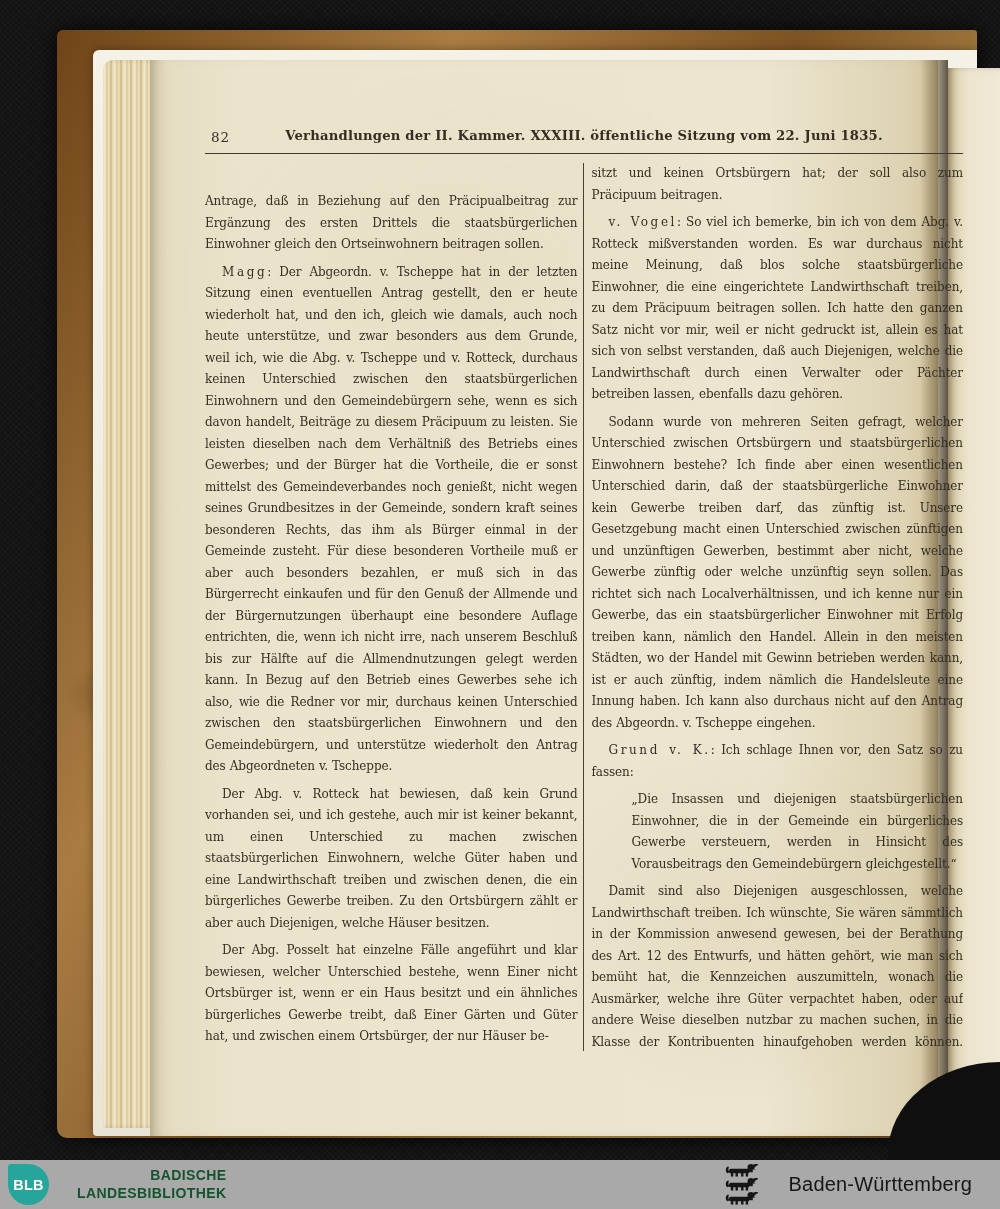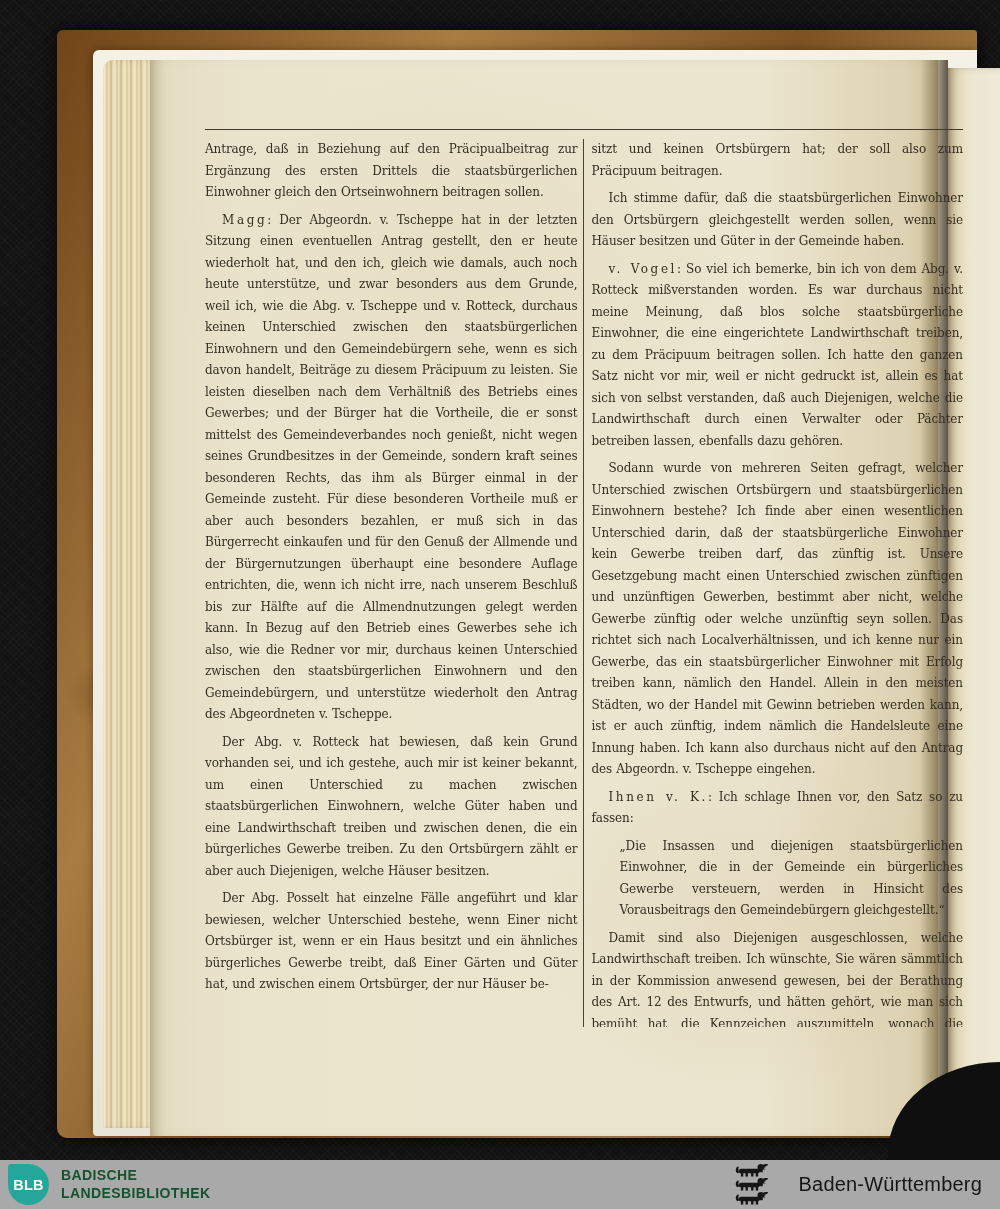--- a/index.html
+++ b/index.html
@@ -60,72 +60,75 @@
   .page-head{position:relative;height:24px;}
   .folio{position:absolute;left:6px;top:3px;font-size:13.5px;letter-spacing:1px;}
   .head-title{
     text-align:center;font-size:13.2px;font-weight:700;letter-spacing:.2px;
     padding-top:2px;white-space:nowrap;
   }
   .head-rule{border:none;border-top:1.6px solid #43392a;margin:3px 0 0 0;}
   .columns{display:flex;margin-top:9px;height:888px;overflow:hidden;}
   .col{width:375px;font-size:12px;line-height:21.5px;text-align:justify;
        letter-spacing:-.1px;word-spacing:.4px;}
-  .col-left{padding-right:5px;}
+  .col-left{padding-right:5px;margin-top:28px;}
   .col-right{border-left:1.2px solid #4a4030;padding-left:8px;width:374px;}
   .col p{margin:0 0 6px 0;text-indent:17px;}
   .col p.noindent{text-indent:0;}
-  .col p.quote{margin-left:28px;text-indent:0;}
+  .col p.quote{margin-left:40px;text-indent:0;}
   .speaker{letter-spacing:2.6px;font-weight:400;}
   
   .footer-bar{
     position:absolute;left:0;bottom:0;width:1000px;height:49px;background:#a9a9a9;
     display:flex;align-items:center;justify-content:space-between;
     font-family:"Liberation Sans","DejaVu Sans",sans-serif;
   }
-  .footer-left{display:flex;align-items:center;gap:12px;margin-left:8px;}
+  .footer-left{display:flex;align-items:center;gap:28px;margin-left:8px;text-align:right;}
   .blb-badge{
     width:41px;height:41px;background:#26a69a;border-radius:8% 50% 50% 50%;
     display:flex;align-items:center;justify-content:center;
     color:#fff;font-weight:700;font-size:14.5px;letter-spacing:.3px;
   }
   .library-name{color:#14532d;font-weight:700;font-size:14px;line-height:1.25;letter-spacing:.4px;}
-  .footer-right{display:flex;align-items:center;gap:28px;margin-right:18px;}
+  .footer-right{display:flex;align-items:center;gap:28px;margin-right:28px;}
   .coat-of-arms{display:flex;flex-direction:column;gap:1px;}
   .coat-of-arms svg{display:block;}
   .state-name{color:#161616;font-size:20px;letter-spacing:.2px;}
 </style>
 </head>
 <body>
 
 <div class="stage">
 
   <div class="book-cover"></div>
   <div class="page-white"></div>
   <div class="page-edges-left"></div>
   <div class="page-main"></div>
   <div class="gutter-shadow"></div>
   <div class="page-next"></div>
   <div class="corner-dark"></div>
 
   <div class="text-area">
+    <div class="page-head">
+      <span class="folio">82</span>
+      <div class="head-title">Verhandlungen der II. Kammer. XXXIII. öffentliche Sitzung vom 22. Juni 1835.</div>
+    </div>
     <hr class="head-rule">
     <div class="columns">
       <div class="col col-left">
           <p class="noindent">Antrage, daß in Beziehung auf den Präcipualbeitrag zur Ergänzung des ersten Drittels die staatsbürgerlichen Einwohner gleich den Ortseinwohnern beitragen sollen.</p>
           <p><span class="speaker">Magg</span>: Der Abgeordn. v. Tscheppe hat in der letzten Sitzung einen eventuellen Antrag gestellt, den er heute wiederholt hat, und den ich, gleich wie damals, auch noch heute unterstütze, und zwar besonders aus dem Grunde, weil ich, wie die Abg. v. Tscheppe und v. Rotteck, durchaus keinen Unterschied zwischen den staatsbürgerlichen Einwohnern und den Gemeindebürgern sehe, wenn es sich davon handelt, Beiträge zu diesem Präcipuum zu leisten. Sie leisten dieselben nach dem Verhältniß des Betriebs eines Gewerbes; und der Bürger hat die Vortheile, die er sonst mittelst des Gemeindeverbandes noch genießt, nicht wegen seines Grundbesitzes in der Gemeinde, sondern kraft seines besonderen Rechts, das ihm als Bürger einmal in der Gemeinde zusteht. Für diese besonderen Vortheile muß er aber auch besonders bezahlen, er muß sich in das Bürgerrecht einkaufen und für den Genuß der Allmende und der Bürgernutzungen überhaupt eine besondere Auflage entrichten, die, wenn ich nicht irre, nach unserem Beschluß bis zur Hälfte auf die Allmendnutzungen gelegt werden kann. In Bezug auf den Betrieb eines Gewerbes sehe ich also, wie die Redner vor mir, durchaus keinen Unterschied zwischen den staatsbürgerlichen Einwohnern und den Gemeindebürgern, und unterstütze wiederholt den Antrag des Abgeordneten v. Tscheppe.</p>
           <p>Der Abg. v. Rotteck hat bewiesen, daß kein Grund vorhanden sei, und ich gestehe, auch mir ist keiner bekannt, um einen Unterschied zu machen zwischen staatsbürgerlichen Einwohnern, welche Güter haben und eine Landwirthschaft treiben und zwischen denen, die ein bürgerliches Gewerbe treiben. Zu den Ortsbürgern zählt er aber auch Diejenigen, welche Häuser besitzen.</p>
           <p>Der Abg. Posselt hat einzelne Fälle angeführt und klar bewiesen, welcher Unterschied bestehe, wenn Einer nicht Ortsbürger ist, wenn er ein Haus besitzt und ein ähnliches bürgerliches Gewerbe treibt, daß Einer Gärten und Güter hat, und zwischen einem Ortsbürger, der nur Häuser be-</p>
         </div>
       <div class="col col-right">
           <p class="noindent">sitzt und keinen Ortsbürgern hat; der soll also zum Präcipuum beitragen.</p>
-          <p>Ich stimme dafür, daß die staatsbürgerlichen Einwohner den Ortsbürgern gleichgestellt werden sollen, wenn sie Häuser besitzen und Güter in der Gemeinde haben.</p>
           <p><span class="speaker">v. Vogel</span>: So viel ich bemerke, bin ich von dem Abg. v. Rotteck mißverstanden worden. Es war durchaus nicht meine Meinung, daß blos solche staatsbürgerliche Einwohner, die eine eingerichtete Landwirthschaft treiben, zu dem Präcipuum beitragen sollen. Ich hatte den ganzen Satz nicht vor mir, weil er nicht gedruckt ist, allein es hat sich von selbst verstanden, daß auch Diejenigen, welche die Landwirthschaft durch einen Verwalter oder Pächter betreiben lassen, ebenfalls dazu gehören.</p>
           <p>Sodann wurde von mehreren Seiten gefragt, welcher Unterschied zwischen Ortsbürgern und staatsbürgerlichen Einwohnern bestehe? Ich finde aber einen wesentlichen Unterschied darin, daß der staatsbürgerliche Einwohner kein Gewerbe treiben darf, das zünftig ist. Unsere Gesetzgebung macht einen Unterschied zwischen zünftigen und unzünftigen Gewerben, bestimmt aber nicht, welche Gewerbe zünftig oder welche unzünftig seyn sollen. Das richtet sich nach Localverhältnissen, und ich kenne nur ein Gewerbe, das ein staatsbürgerlicher Einwohner mit Erfolg treiben kann, nämlich den Handel. Allein in den meisten Städten, wo der Handel mit Gewinn betrieben werden kann, ist er auch zünftig, indem nämlich die Handelsleute eine Innung haben. Ich kann also durchaus nicht auf den Antrag des Abgeordn. v. Tscheppe eingehen.</p>
-          <p><span class="speaker">Ihnen v. K.</span>: Ich schlage Ihnen vor, den Satz so zu fassen:</p>
+          <p><span class="speaker">Grund v. K.</span>: Ich schlage Ihnen vor, den Satz so zu fassen:</p>
           <p class="quote">„Die Insassen und diejenigen staatsbürgerlichen Einwohner, die in der Gemeinde ein bürgerliches Gewerbe versteuern, werden in Hinsicht des Vorausbeitrags den Gemeindebürgern gleichgestellt.“</p>
           <p>Damit sind also Diejenigen ausgeschlossen, welche Landwirthschaft treiben. Ich wünschte, Sie wären sämmtlich in der Kommission anwesend gewesen, bei der Berathung des Art. 12 des Entwurfs, und hätten gehört, wie man sich bemüht hat, die Kennzeichen auszumitteln, wonach die Ausmärker, welche ihre Güter verpachtet haben, oder auf andere Weise dieselben nutzbar zu machen suchen, in die Klasse der Kontribuenten hinaufgehoben werden können. Man hat sich überzeugt, daß eine Ordnung in diese Art der</p>
         </div>
     </div>
   </div>
 
   <div class="footer-bar" style="background: rgb(169, 169, 169);">
     <div class="footer-left">
       <div class="blb-badge" style="background: rgb(38, 166, 154);">BLB</div>
       <div class="library-name">

